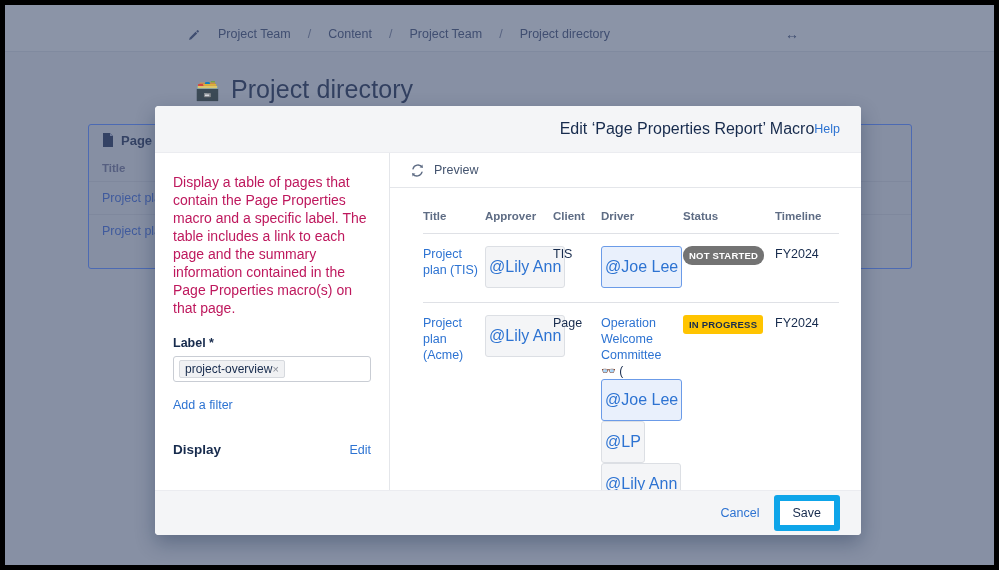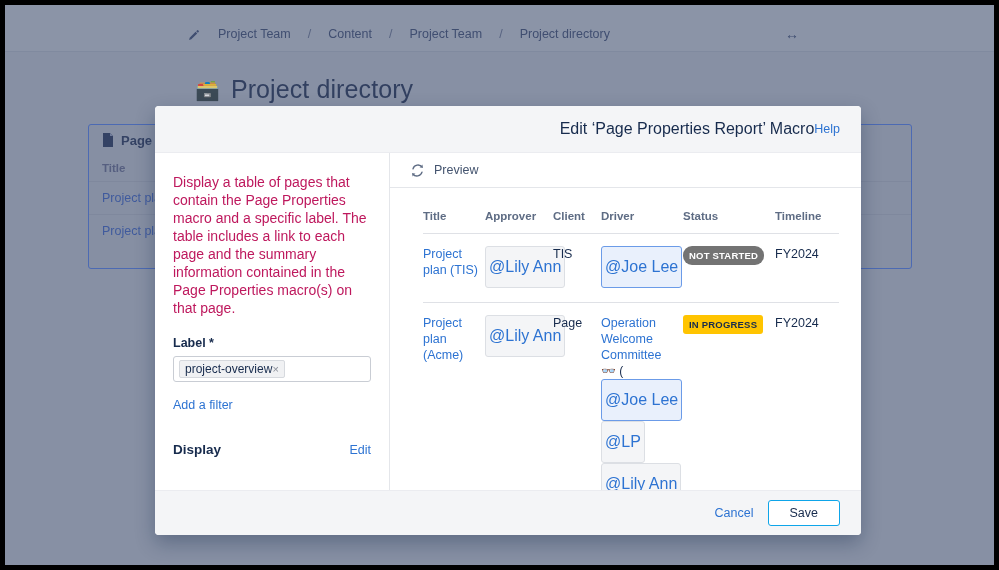--- a/index.html
+++ b/index.html
@@ -351,23 +351,23 @@
   }
   .cancel-link {
     font-size: 12.5px;
     color: #2D73D2;
     cursor: pointer;
   }
   .save-btn {
     font-size: 12.5px;
     color: #172B4D;
     background: #FFFFFF;
-    border: 1px solid #0ea5e9;
+    border: 6px solid #0ea5e9;
     border-radius: 3px;
-    padding: 5px 21px;
+    padding: 5px 13px;
     cursor: pointer;
     font-family: "Liberation Sans", sans-serif;
     text-align: center;
   }
 </style>
 </head>
 <body>
 
 <div class="screen">
 

